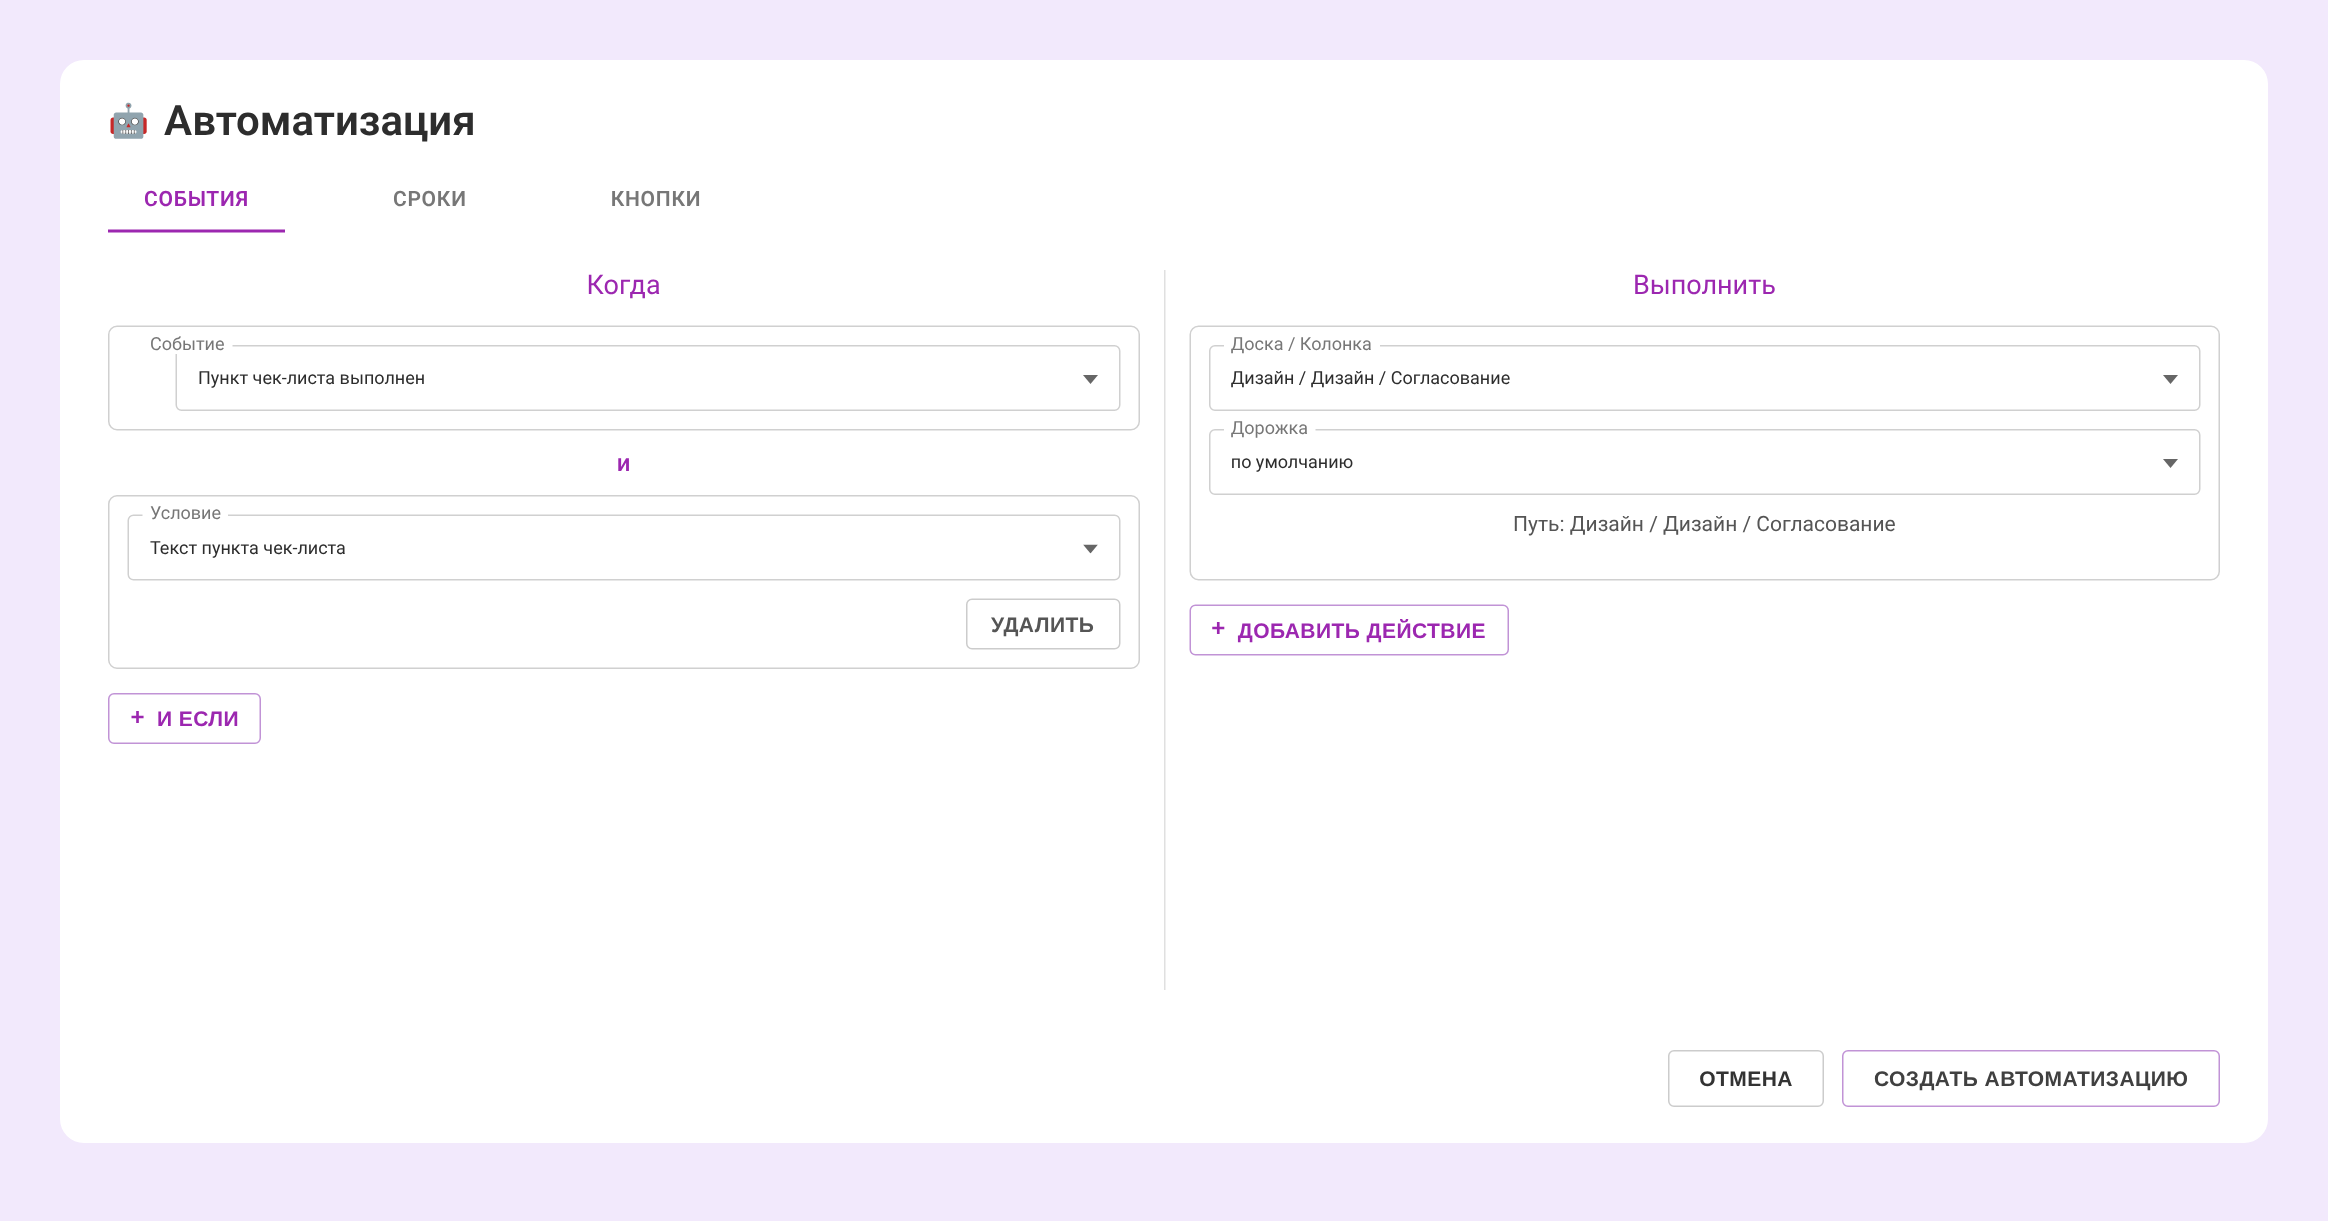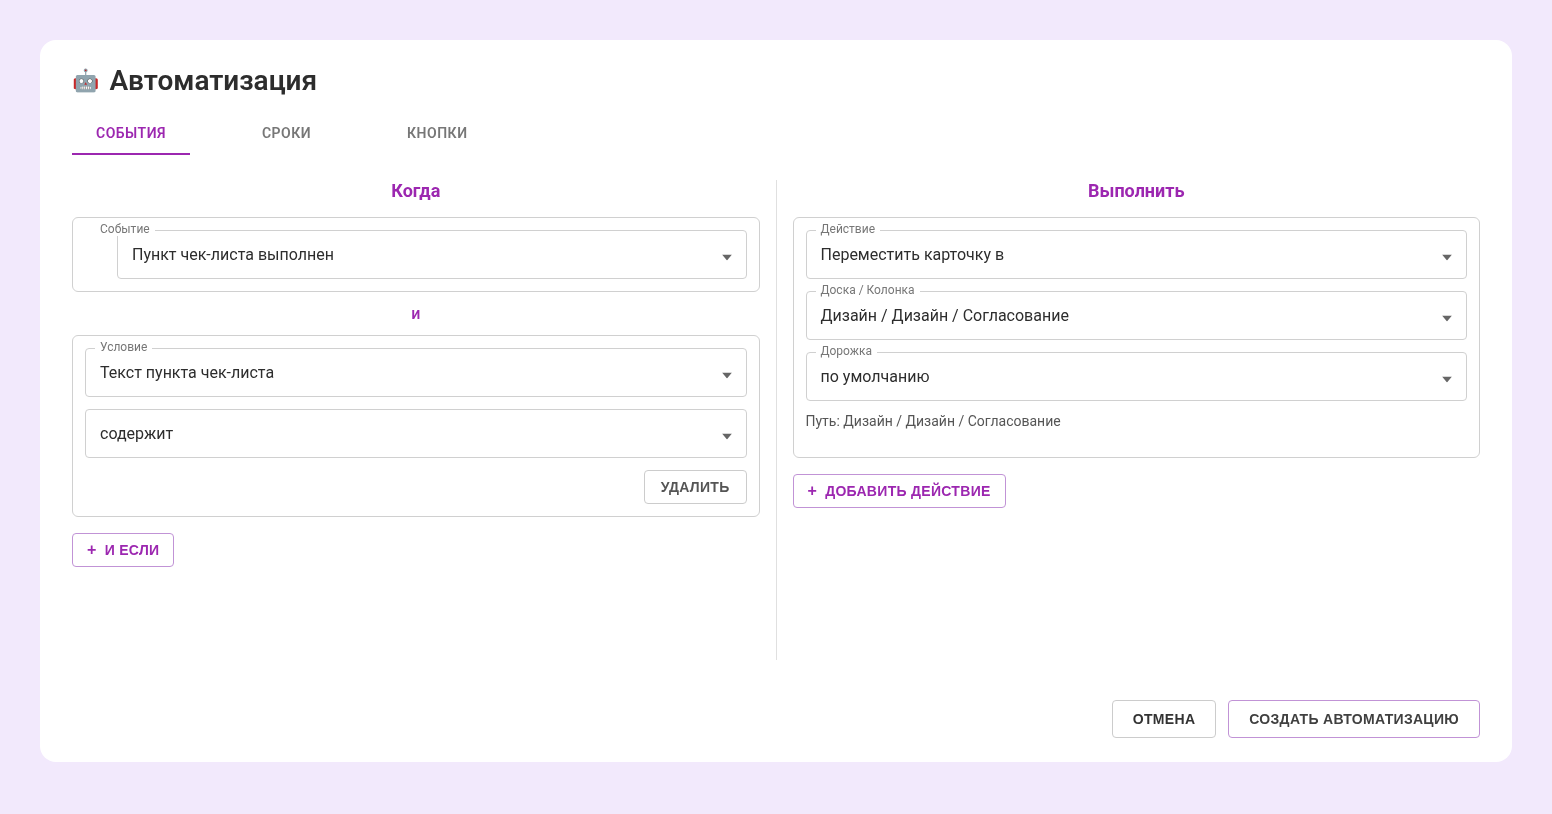--- a/index.html
+++ b/index.html
@@ -67,21 +67,21 @@
       border-right: 1px solid #e0e0e0;
       padding-left: 0;
     }
     .column:last-child {
       padding-right: 0;
     }
     .col-title {
       text-align: center;
       color: #9c27b0;
       font-size: 18px;
-      font-weight: 700;
+      font-weight: 400;
       margin-bottom: 16px;
     }
     .section-box {
       border: 1px solid #d0d0d0;
       border-radius: 6px;
       padding: 12px;
       margin-bottom: 12px;
     }
     .field {
       position: relative;
@@ -99,21 +99,21 @@
       padding: 0 5px;
       font-size: 12px;
       color: #777;
       z-index: 1;
     }
     .select, .text-input {
       width: 100%;
       border: 1px solid #d0d0d0;
       border-radius: 4px;
       padding: 14px 40px 14px 14px;
-      font-size: 16px;
+      font-size: 12px;
       color: #2d2d2d;
       background: #fff;
       position: relative;
       cursor: pointer;
     }
     .text-input {
       cursor: text;
       padding-right: 14px;
     }
     .select-arrow {
@@ -164,20 +164,21 @@
     }
     .btn-add .plus {
       font-size: 16px;
       line-height: 1;
     }
     .path-text {
       font-size: 14px;
       color: #555;
       margin-top: 12px;
       margin-bottom: 16px;
+      text-align: center;
     }
     .footer {
       display: flex;
       justify-content: flex-end;
       gap: 12px;
       margin-top: 24px;
       padding-top: 16px;
     }
     .btn-cancel {
       border: 1px solid #ccc;
@@ -232,57 +233,36 @@
           <span class="field-label">Условие</span>
           <div class="select">
             <span>Текст пункта чек-листа</span>
             <span class="select-arrow">
               <svg viewBox="0 0 10 6">
                   <path d="M0 0 L5 6 L10 0 Z"></path>
                 </svg>
             </span>
           </div>
         </div>
-        <div class="field">
-          <div class="select">
-            <span>содержит</span>
-            <span class="select-arrow">
-              <svg viewBox="0 0 10 6">
-                  <path d="M0 0 L5 6 L10 0 Z"></path>
-                </svg>
-            </span>
-          </div>
-        </div>
         <div class="btn-row">
           <button class="btn btn-delete">УДАЛИТЬ</button>
         </div>
       </div>
 
       <button class="btn btn-add">
         <span class="plus">+</span>
         <span>И ЕСЛИ</span>
       </button>
     </div>
 
     <div class="column">
       <div class="col-title">Выполнить</div>
 
       <div class="section-box">
         <div class="field">
-          <span class="field-label">Действие</span>
-          <div class="select">
-            <span>Переместить карточку в</span>
-            <span class="select-arrow">
-              <svg viewBox="0 0 10 6">
-                  <path d="M0 0 L5 6 L10 0 Z"></path>
-                </svg>
-            </span>
-          </div>
-        </div>
-        <div class="field">
           <span class="field-label">Доска / Колонка</span>
           <div class="select">
             <span>Дизайн / Дизайн / Согласование</span>
             <span class="select-arrow">
               <svg viewBox="0 0 10 6">
                   <path d="M0 0 L5 6 L10 0 Z"></path>
                 </svg>
             </span>
           </div>
         </div>

